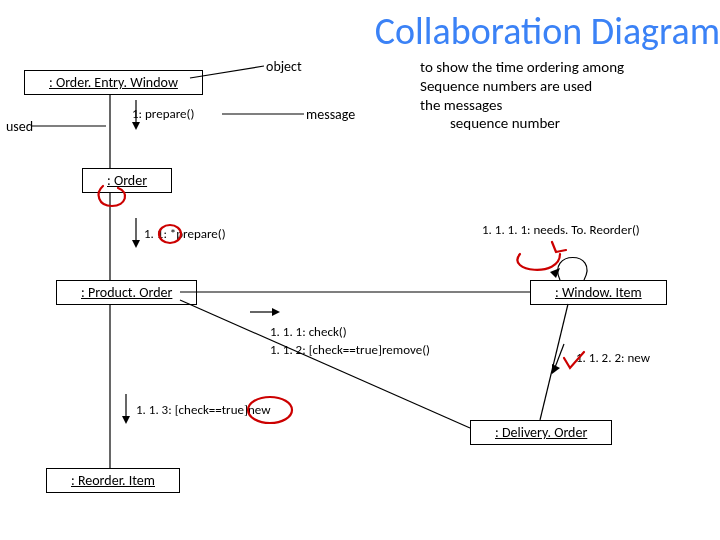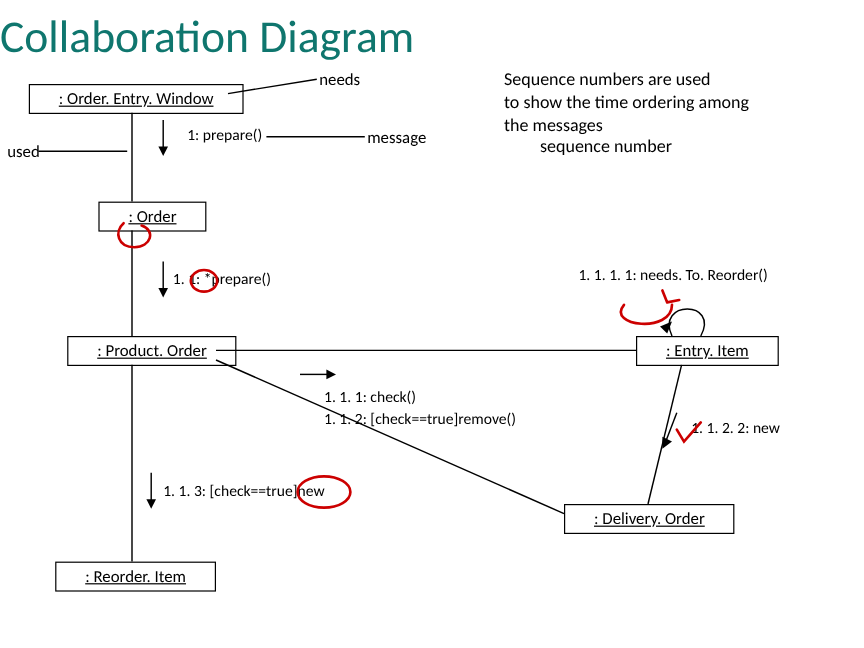--- a/index.html
+++ b/index.html
@@ -8,23 +8,23 @@
     height: 540px;
     background: #fff;
     font-family: Calibri, Arial, sans-serif;
     position: relative;
     overflow: hidden;
   }
   .title {
     position: absolute;
     top: 8px;
     width: 100%;
-    text-align: left;
+    text-align: right;
     font-size: 38px;
-    color: #0f766e;
+    color: #3b82f6;
   }
   .obj-box {
     position: absolute;
     border: 1.5px solid #000;
     background: #fff;
     padding: 3px 24px;
     font-size: 14px;
     white-space: nowrap;
   }
   .obj-box span { text-decoration: underline; }
@@ -58,41 +58,41 @@
   }
   svg.link { position: absolute; overflow: visible; }
   svg.link line { stroke: #000; stroke-width: 1.2; }
   .arrowhead { fill: #000; }
 </style>
 </head>
 <body>
 
 <div class="title">Collaboration Diagram</div>
 
-<div class="ann" style="left:266px; top:58px">needs</div>
+<div class="ann" style="left:266px; top:58px">object</div>
 
 <div class="ann" style="left:306px; top:106px">message</div>
 
 <div class="ann" style="left:6px; top:118px">used</div>
 
 <div class="note" style="left:420px; top:58px; width:290px">
+  <div>to show the time ordering among</div>
   <div>Sequence numbers are used</div>
-  <div>to show the time ordering among</div>
   <div>the messages</div>
   <div style="padding-left:30px">sequence number</div>
 </div>
 
 <div class="obj-box" style="left:24px; top:70px"><span>: Order. Entry. Window</span></div>
 <div class="obj-box" style="left:82px; top:168px"><span>: Order</span></div>
 <div class="obj-box" style="left:56px; top:280px"><span>: Product. Order</span></div>
-<div class="obj-box" style="left:530px; top:280px"><span>: Entry. Item</span></div>
+<div class="obj-box" style="left:530px; top:280px"><span>: Window. Item</span></div>
 <div class="obj-box" style="left:470px; top:420px"><span>: Delivery. Order</span></div>
 <div class="obj-box" style="left:46px; top:468px"><span>: Reorder. Item</span></div>
 
-<div class="msg" style="left:156px; top:106px">1: prepare()</div>
+<div class="msg" style="left:132px; top:106px">1: prepare()</div>
 <div class="msg" style="left:144px; top:226px">1. 1: *prepare()</div>
 <div class="msg" style="left:270px; top:324px">1. 1. 1: check()</div>
 <div class="msg" style="left:270px; top:342px">1. 1. 2: [check==true]remove()</div>
 <div class="msg" style="left:136px; top:402px">1. 1. 3: [check==true]new</div>
 <div class="msg" style="left:482px; top:222px">1. 1. 1. 1: needs. To. Reorder()</div>
 <div class="msg" style="left:576px; top:350px">1. 1. 2. 2: new</div>
 
 <svg class="link" style="left:0; top:0; width:720px; height:540px">
 
   <line x1="110" y1="94" x2="110" y2="168"></line>

